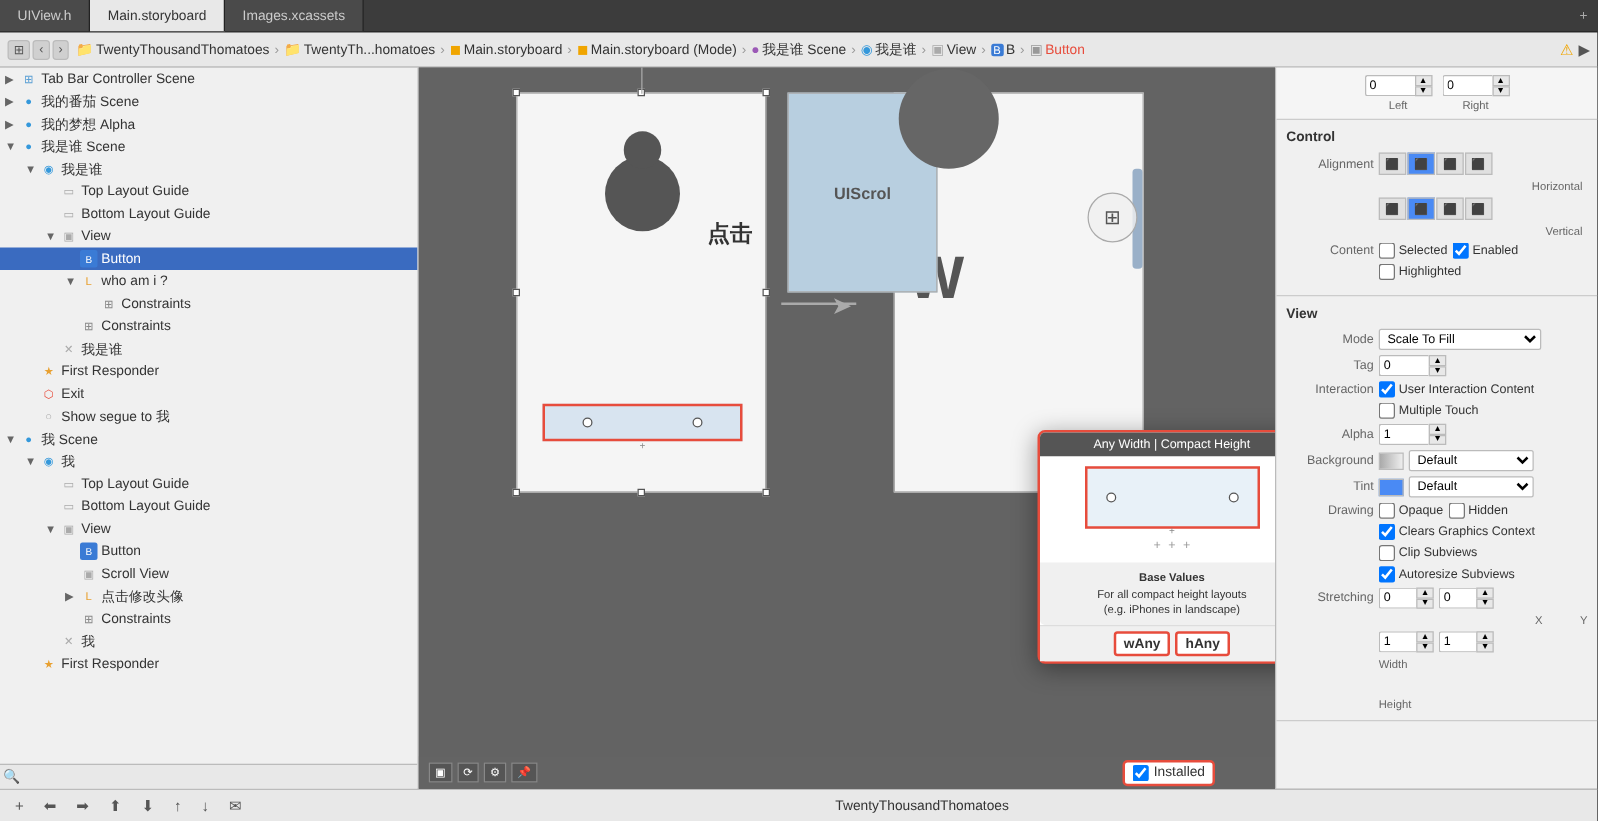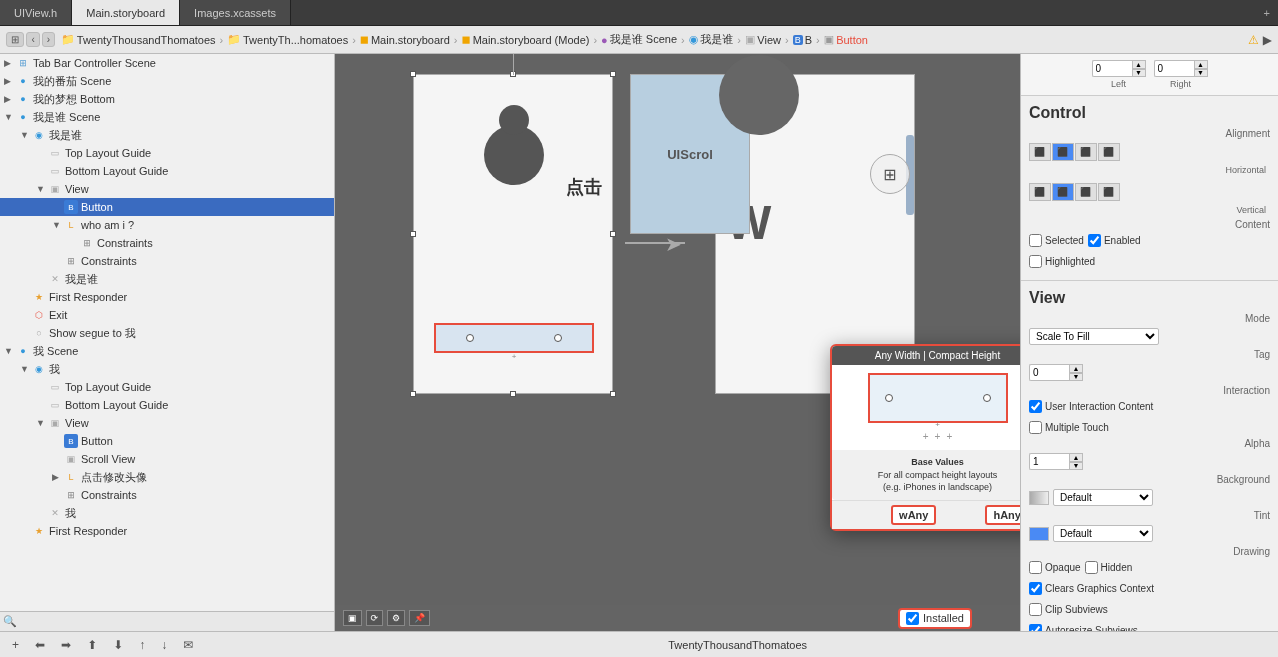--- a/index.html
+++ b/index.html
@@ -40,42 +40,42 @@
     
     .right-panel { width: 258px; background: #f0f0f0; border-left: 1px solid #bbb; display: flex; flex-direction: column; overflow-y: auto; font-size: 11px; }
 
     
     .bottom-bar { display: flex; align-items: center; background: #e8e8e8; border-top: 1px solid #bbb; height: 26px; padding: 0 8px; gap: 8px; }
     .bottom-bar .project-name { font-size: 11px; color: #333; margin-left: auto; margin-right: auto; }
     .bottom-btn { background: none; border: none; cursor: pointer; font-size: 12px; color: #555; padding: 2px 4px; }
 
     
     .inspector-section { border-bottom: 1px solid #ccc; padding: 8px; }
-    .inspector-title { font-weight: bold; font-size: 16px; margin-bottom: 6px; color: #333; }
-    .inspector-row { display: flex; margin-bottom: 4px; gap: 4px; flex-direction: column; }
+    .inspector-title { font-weight: bold; font-size: 11px; margin-bottom: 6px; color: #333; }
+    .inspector-row { display: flex; align-items: center; margin-bottom: 4px; gap: 4px; }
     .inspector-label { color: #666; min-width: 70px; font-size: 10px; text-align: right; }
     .btn-group { display: flex; gap: 1px; }
     .btn-group button { background: #e0e0e0; border: 1px solid #bbb; padding: 2px 4px; font-size: 9px; cursor: pointer; width: 22px; height: 18px; display: flex; align-items: center; justify-content: center; }
     .field-input { background: white; border: 1px solid #bbb; border-radius: 2px; padding: 1px 3px; width: 50px; font-size: 10px; height: 17px; }
     .select-field { background: white; border: 1px solid #bbb; border-radius: 2px; padding: 1px 2px; font-size: 10px; height: 17px; }
     .checkbox-row { display: flex; align-items: center; gap: 3px; font-size: 10px; color: #333; }
     .stepper { display: flex; }
     .stepper input { width: 40px; background: white; border: 1px solid #bbb; border-right: none; border-radius: 2px 0 0 2px; padding: 1px 3px; font-size: 10px; height: 17px; }
     .stepper-btns { display: flex; flex-direction: column; }
     .stepper-btns button { background: #e8e8e8; border: 1px solid #bbb; border-radius: 0; font-size: 7px; height: 8.5px; width: 14px; cursor: pointer; padding: 0; display: flex; align-items: center; justify-content: center; }
 
     
     .popover { position: absolute; background: white; border: 2px solid #e74c3c; border-radius: 6px; box-shadow: 0 4px 20px rgba(0,0,0,0.4); }
     .popover-header { background: #555; color: white; font-size: 10px; padding: 4px 8px; border-radius: 4px 4px 0 0; text-align: center; }
     .popover-content { padding: 8px; display: flex; flex-direction: column; align-items: center; gap: 4px; }
     .popover-footer { background: #f0f0f0; font-size: 9px; padding: 6px 8px; border-radius: 0 0 4px 4px; text-align: center; line-height: 1.4; }
 
     
     .size-bar { display: flex; align-items: center; justify-content: center; gap: 4px; }
-    .size-badge { background: white; border: 2px solid #e74c3c; border-radius: 3px; padding: 2px 6px; font-size: 11px; font-weight: bold; color: #333; margin-left: 45px; }
+    .size-badge { background: white; border: 2px solid #e74c3c; border-radius: 3px; padding: 2px 6px; font-size: 11px; font-weight: bold; color: #333; }
 
     
     .installed-badge { display: flex; align-items: center; gap: 4px; border: 2px solid #e74c3c; border-radius: 4px; padding: 2px 6px; background: white; }
 
     
     .canvas-circle { border-radius: 50%; background: #555; }
   </style>
 </head>
 <body>
 
@@ -162,21 +162,21 @@
 
       <div class="tree-item">
         <span class="expand-arrow">▶</span>
         <span class="item-icon" style="color:#3498db;">●</span>
         <span class="item-label">我的番茄 Scene</span>
       </div>
 
       <div class="tree-item">
         <span class="expand-arrow">▶</span>
         <span class="item-icon" style="color:#3498db;">●</span>
-        <span class="item-label">我的梦想 Bottom</span>
+        <span class="item-label">我的梦想 Alpha</span>
       </div>
 
       <div class="tree-item">
         <span class="expand-arrow">▼</span>
         <span class="item-icon" style="color:#3498db;">●</span>
         <span class="item-label">我是谁 Scene</span>
       </div>
 
       <div class="tree-item" style="padding-left:20px;">
         <span class="expand-arrow">▼</span>
@@ -643,21 +643,21 @@
           </div>
           <div class="stepper">
             <input type="text" class="field-input" style="width: 30px;" value="1">
             <div class="stepper-btns">
               <button>▲</button>
               <button>▼</button>
             </div>
           </div>
         </div>
       </div>
-      <div style="display:flex;justify-content:flex-end;gap:22px;font-size:9px;color:#666;margin-left:74px;">
+      <div style="display:flex;justify-content:flex-end;gap:22px;font-size:9px;color:#666;margin-left:74px;flex-direction:column;">
         <span>Width</span>
         <span>Height</span>
       </div>
     </div>
 
   </div>
 
 </div>
 
 <div class="bottom-bar">

